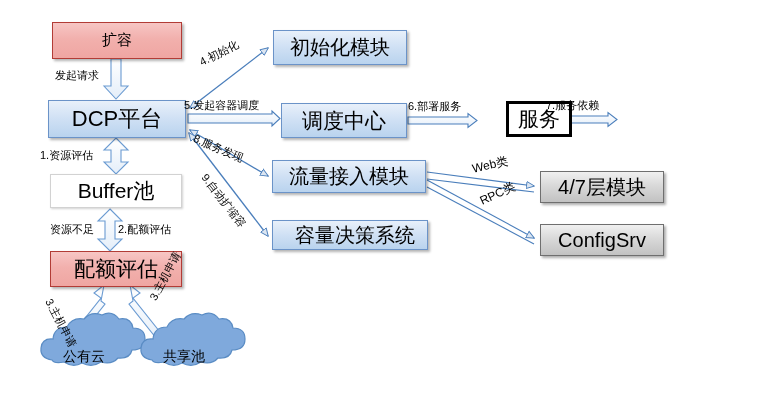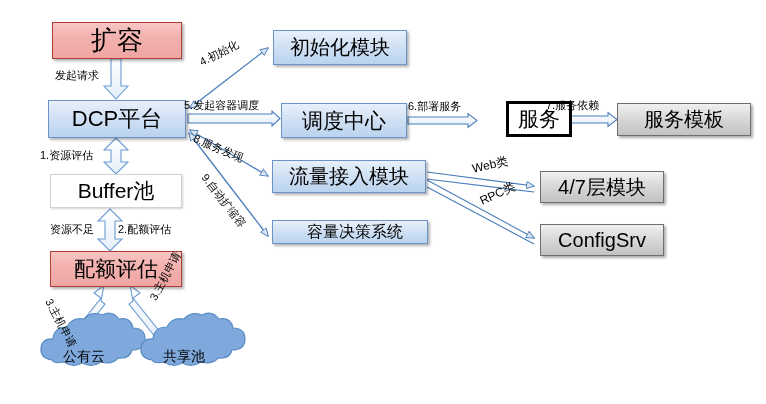--- a/index.html
+++ b/index.html
@@ -135,49 +135,46 @@
                q7,-8 18,-4 q10,-5 17,4 q12,-2 14,9 q12,0 12,11 q0,11 -13,11
                q-2,9 -14,8 q-6,7 -17,4 q-9,6 -19,1 q-9,5 -18,-1 q-10,2 -12,-2 Z" fill="#7fa9dc" stroke="#5a8cc4" stroke-width="1.2"></path>
     </g>
     <g>
       <path d="M152,360 q-12,-2 -11,-12 q1,-10 12,-9 q1,-12 14,-12 q5,-10 17,-8
                q7,-8 18,-4 q10,-5 17,4 q12,-2 14,9 q12,0 12,11 q0,11 -13,11
                q-2,9 -14,8 q-6,7 -17,4 q-9,6 -19,1 q-9,5 -18,-1 q-10,2 -12,-2 Z" fill="#7fa9dc" stroke="#5a8cc4" stroke-width="1.2"></path>
     </g>
   </svg>
 
-  <div class="node n-red" style="left:52px;top:22px;width:130px;height:37px;font-size:26px;">
+  <div class="node n-red" style="left:52px;top:22px;width:130px;height:37px;font-size:15px;">
       <span>扩容</span>
     </div>
   <div class="node n-blue" style="left:48px;top:100px;width:138px;height:38px;font-size:22px;">
       <span>DCP平台</span>
     </div>
   <div class="node n-white" style="left:50px;top:174px;width:132px;height:34px;font-size:21px;">
       <span>Buffer池</span>
     </div>
   <div class="node n-red" style="left:50px;top:251px;width:132px;height:36px;font-size:21px;">
       <span>配额评估</span>
     </div>
   <div class="node n-blue" style="left:273px;top:30px;width:134px;height:35px;font-size:20px;">
       <span>初始化模块</span>
     </div>
   <div class="node n-blue" style="left:281px;top:103px;width:126px;height:35px;font-size:21px;">
       <span>调度中心</span>
     </div>
   <div class="node n-blue" style="left:272px;top:160px;width:154px;height:33px;font-size:20px;">
       <span>流量接入模块</span>
     </div>
-  <div class="node n-blue" style="left:272px;top:220px;width:156px;height:24px;font-size:16px;padding-left:10px;">
+  <div class="node n-blue" style="left:272px;top:220px;width:156px;height:30px;font-size:20px;padding-left:10px;">
       <span>容量决策系统</span>
     </div>
   <div class="node n-black" style="left:477px;top:101px;width:66px;height:36px;font-size:21px;">
       <span>服务</span>
-    </div>
-  <div class="node n-gray" style="left:617px;top:103px;width:134px;height:33px;font-size:20px;">
-      <span>服务模板</span>
     </div>
   <div class="node n-gray" style="left:540px;top:171px;width:124px;height:32px;font-size:20px;">
       <span>4/7层模块</span>
     </div>
   <div class="node n-gray" style="left:540px;top:224px;width:124px;height:32px;font-size:20px;">
       <span>ConfigSrv</span>
     </div>
 
   <div class="cloud" style="left:28px;top:332px;width:112px;height:50px;">
     <div class="cl-label" style="font-size:14px;">公有云</div>

